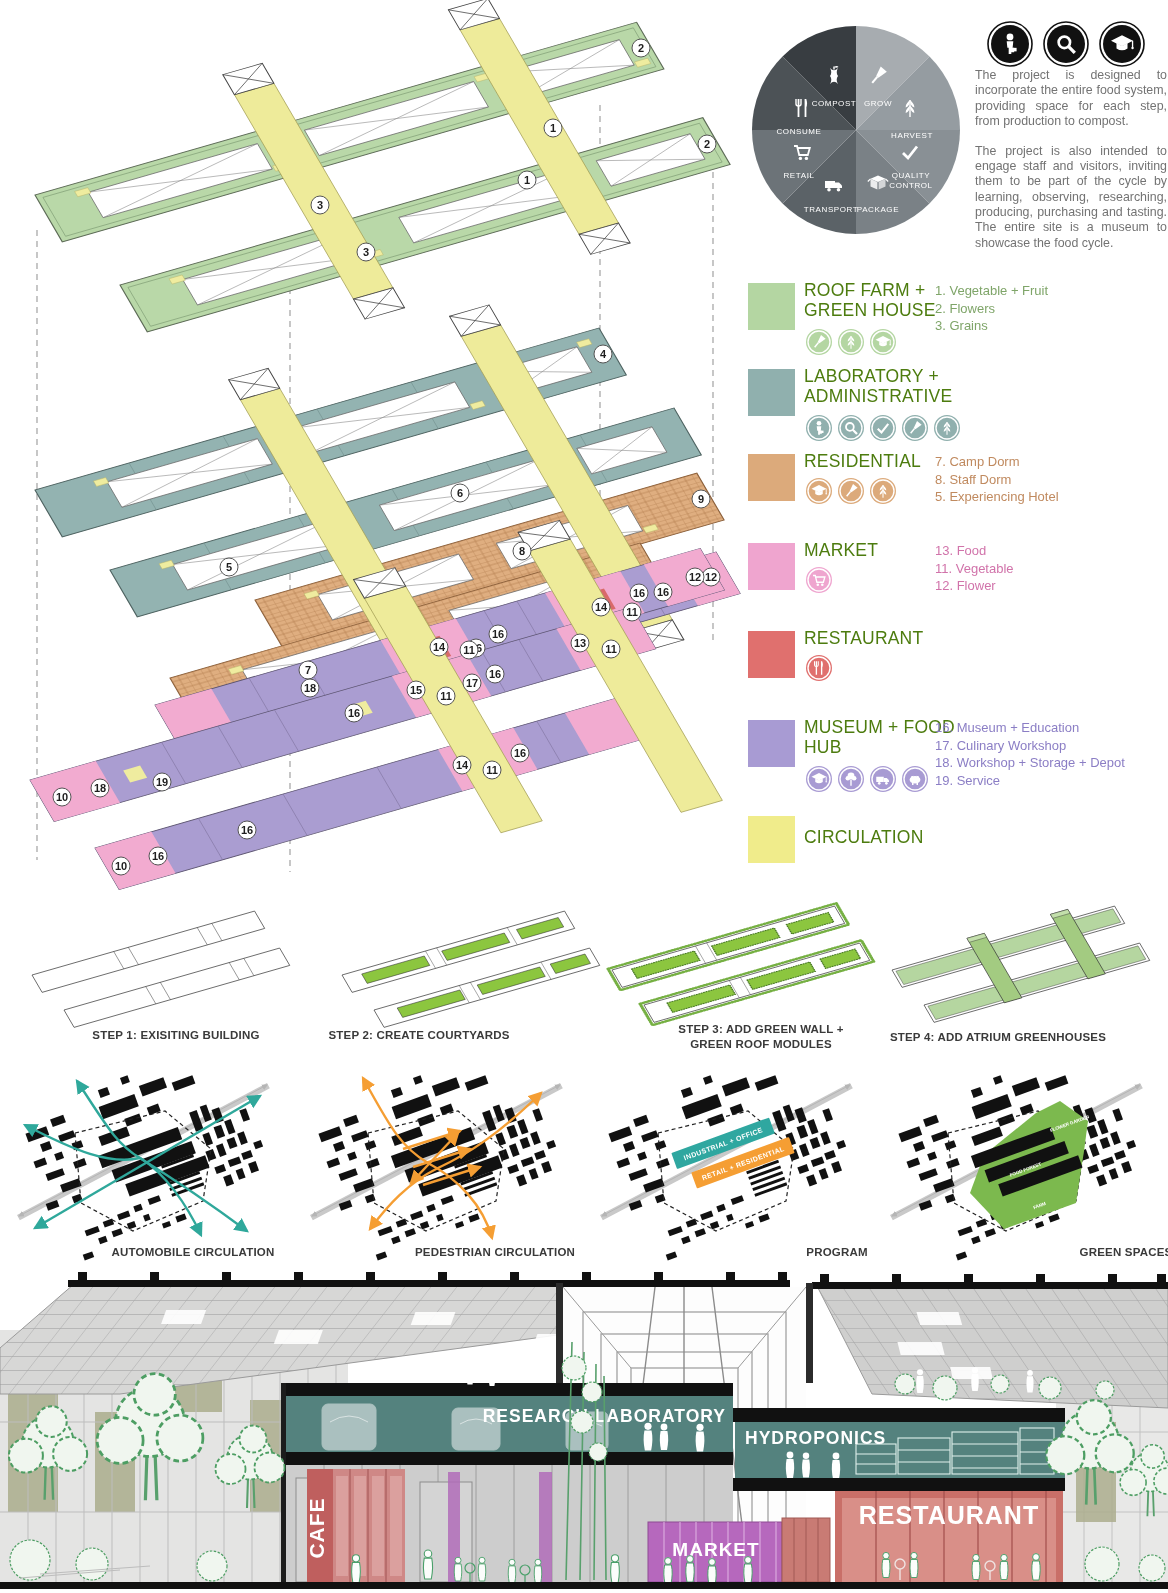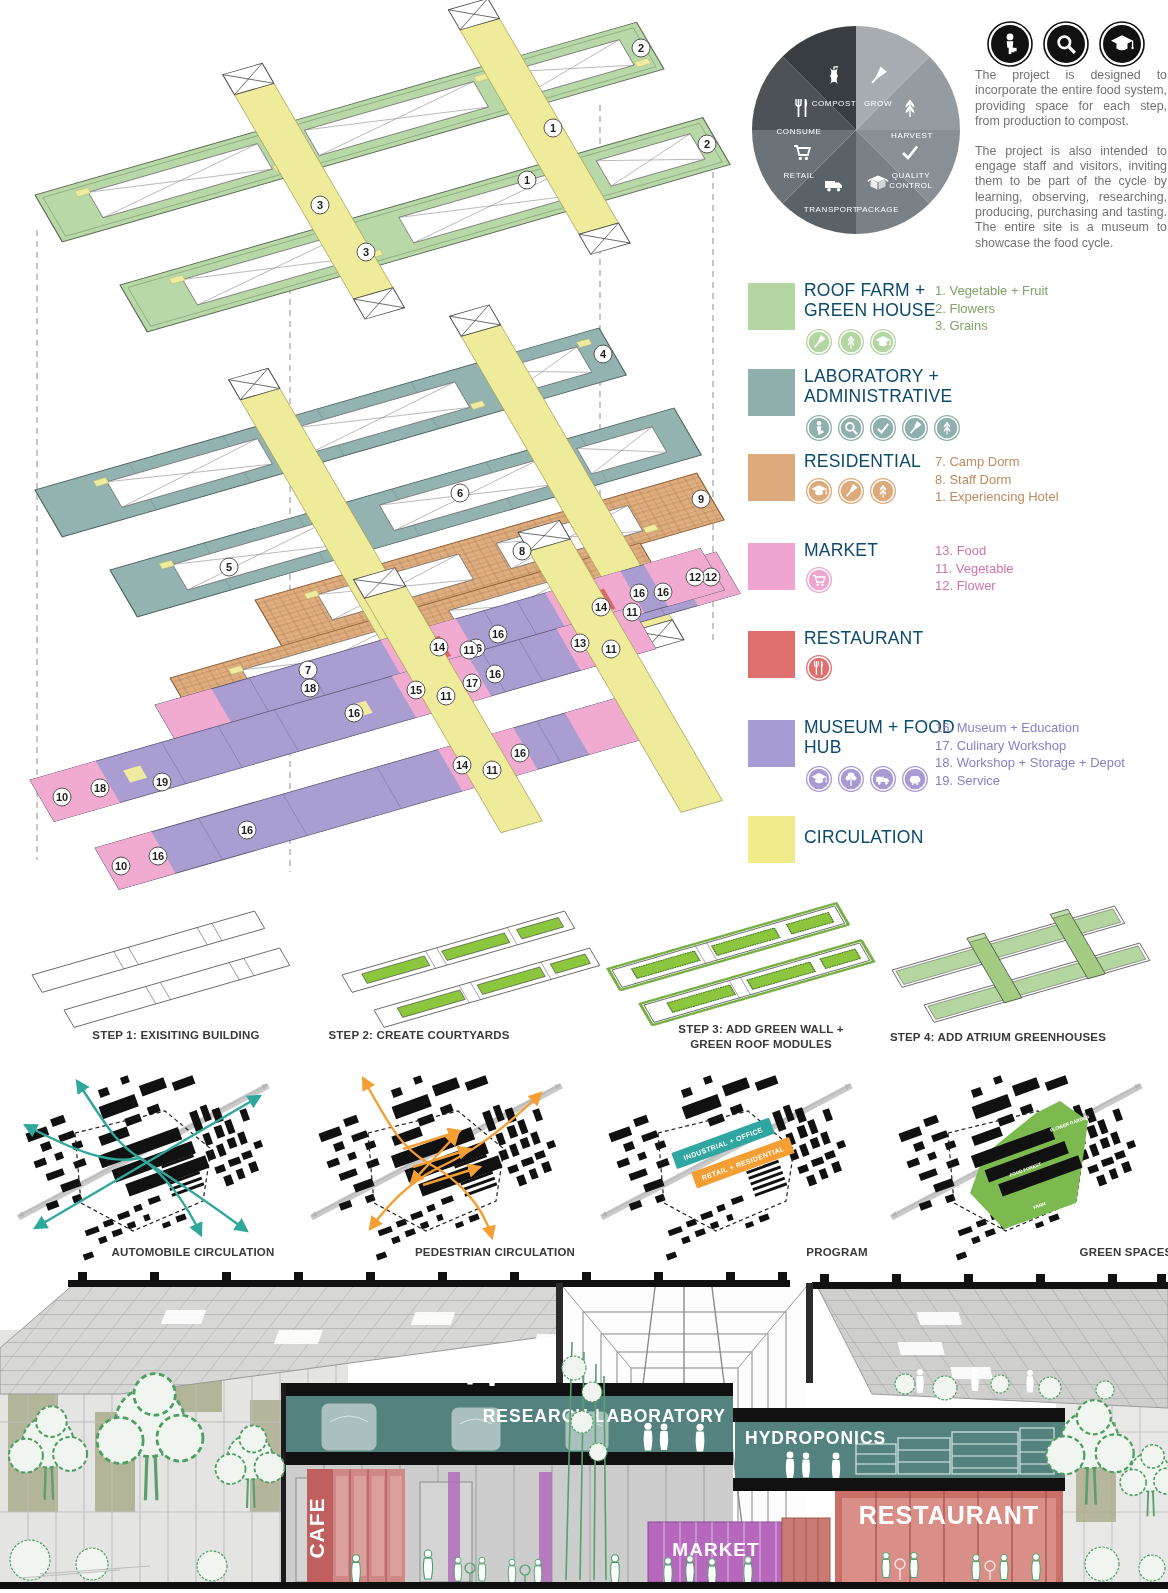--- a/index.html
+++ b/index.html
@@ -6,21 +6,21 @@
   .board{position:relative;width:1168px;height:1593px;background:#fff;overflow:hidden;
          font-family:"Liberation Sans",sans-serif;}
   .abs{position:absolute;}
   
   .intro{position:absolute;left:975px;top:68px;width:192px;color:#737373;}
   .intro p{margin:0 0 14px 0;font-size:12.4px;line-height:1.24;text-align:justify;}
   
   .legend-row{position:absolute;left:748px;width:418px;}
   .swatch{position:absolute;left:0;top:2px;width:47px;height:47px;}
   .lr-title{position:absolute;left:56px;top:0;width:160px;font-size:17.5px;line-height:1.12;
-            color:#0c4a6e;letter-spacing:0.2px;}
+            color:#4d7c0f;letter-spacing:0.2px;}
   .lr-items{position:absolute;left:187px;top:1px;width:232px;font-size:13px;line-height:1.36;}
   .lr-icons{position:absolute;left:56px;}
   .badge-c{fill:#fff;stroke:#555;stroke-width:1;}
   .badge-t{font-size:11px;font-weight:600;fill:#1e1e1e;text-anchor:middle;}
   .cap{font-size:11.5px;font-weight:700;fill:#3a3a3a;text-anchor:middle;letter-spacing:.2px;}
   .pielab{font-size:8px;fill:#ffffff;text-anchor:middle;letter-spacing:.6px;}
   .secbig{font-weight:700;fill:#ffffff;letter-spacing:1px;}
   .pgreen{fill:#fbfdfb;stroke:#4aa06a;stroke-width:1;}
   .pwhite{fill:#ffffff;stroke:none;}
   .treeline{fill:#f0f6ef;stroke:#4d9e63;stroke-width:1.2;stroke-dasharray:2.5 1.5;}
@@ -549,21 +549,21 @@
         </g>
     <g>
           <circle cx="79" cy="15" r="13" fill="#dcaa7b"></circle>
           <circle cx="79" cy="15" r="11" fill="none" stroke="#fff" stroke-width="1.4"></circle>
           <use href="#ic-wheat" transform="translate(70,6) scale(0.75)"></use>
         </g>
   </svg>
   <div class="lr-items" style="color: rgb(192, 138, 95);">
     <div>7. Camp Dorm</div>
     <div>8. Staff Dorm</div>
-    <div>1. Experiencing Hotel</div>
+    <div>5. Experiencing Hotel</div>
   </div>
 </div>
 
 <div class="legend-row" style="top:541px;height:86px">
   <div class="swatch" style="background-color: rgb(239, 165, 207);"></div>
   <div class="lr-title">MARKET</div>
   <svg class="lr-icons" style="top:24px" width="36" height="30" viewBox="0 0 36 30">
     <g>
           <circle cx="15" cy="15" r="13" fill="#efa5cf"></circle>
           <circle cx="15" cy="15" r="11" fill="none" stroke="#fff" stroke-width="1.4"></circle>

